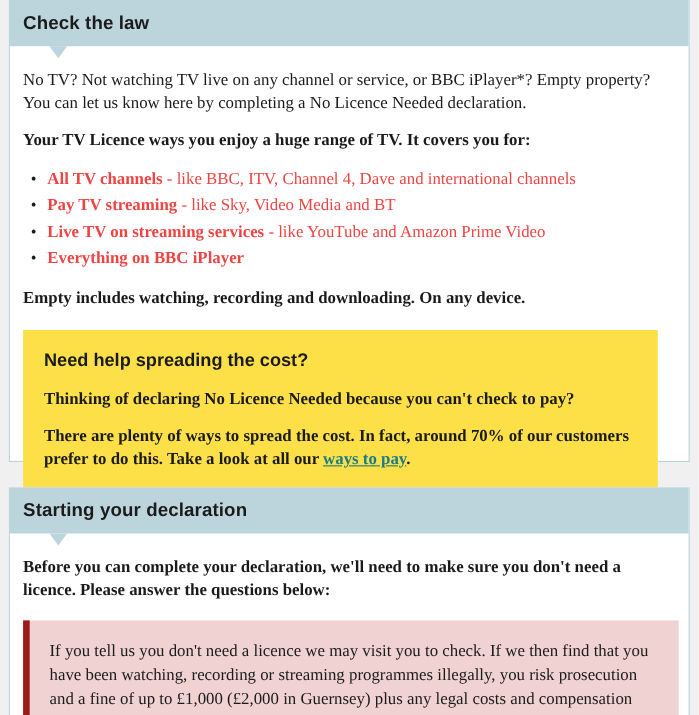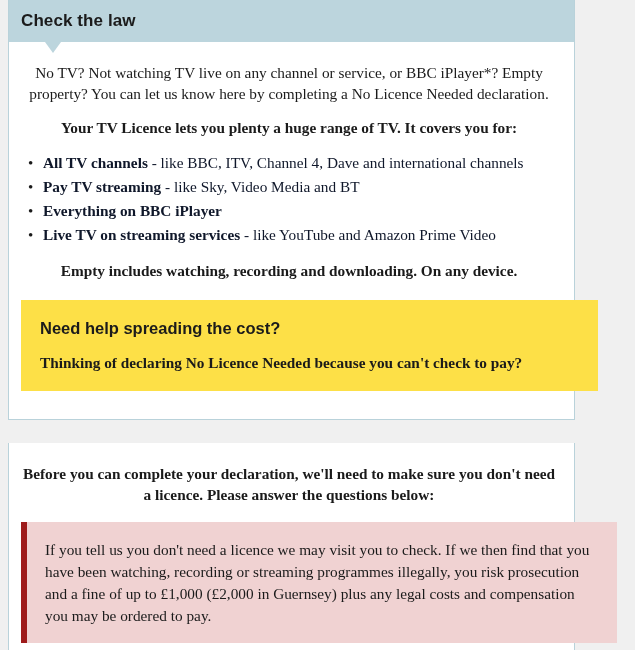--- a/index.html
+++ b/index.html
@@ -20,21 +20,21 @@
     width: 635px;
     height: 650px;
     position: relative;
     box-sizing: border-box;
   }
 
   
   .card {
     position: absolute;
     left: 8px;
-    width: 567px;
+    width: 619px;
     background: #ffffff;
     border: 1px solid #b9d2da;
     box-sizing: border-box;
   }
   #card-check-the-law { top: 0px; height: 420px; border-top: none; }
   #card-starting-declaration { top: 443px; height: 230px; border-top: none; }
 
   .card-header {
     background: #bcd5dd;
     padding: 11px 0 11px 12px;
@@ -64,34 +64,33 @@
   .card-body {
     padding: 20px 17px 0 12px;
   }
 
   
   p.body-text {
     margin: 0 0 13px 0;
     font-size: 15.3px;
     line-height: 21px;
     color: #1a1a1a;
-    text-align: center;
   }
   p.body-text.bold { font-weight: bold; }
 
   ul.covers-list {
     margin: 0 0 13px 0;
     padding: 0 0 0 22px;
     list-style: none;
   }
   ul.covers-list li {
     position: relative;
     font-size: 15.3px;
     line-height: 24px;
-    color: #0f172a;
+    color: #ef4444;
   }
   ul.covers-list li::before {
     content: "\2022";
     position: absolute;
     left: -15px;
     top: 0;
     font-size: 15px;
     color: #1a1a1a;
   }
   ul.covers-list li .lead { font-weight: bold; }
@@ -151,49 +150,54 @@
 
     <div class="card-header">
       <h2>Check the law</h2>
       <span class="header-notch"></span>
     </div>
 
     <div class="card-body">
 
       <p class="body-text">No TV? Not watching TV live on any channel or service, or BBC iPlayer*? Empty property? You can let us know here by completing a No Licence Needed declaration.</p>
 
-      <p class="body-text bold">Your TV Licence lets you plenty a huge range of TV. It covers you for:</p>
+      <p class="body-text bold">Your TV Licence ways you enjoy a huge range of TV. It covers you for:</p>
 
       <ul class="covers-list">
         <li>
           <span class="lead">All TV channels</span><span> - like BBC, ITV, Channel 4, Dave and international channels</span>
         </li>
         <li>
           <span class="lead">Pay TV streaming</span><span> - like Sky, Video Media and BT</span>
         </li>
         <li>
+          <span class="lead">Live TV on streaming services</span><span> - like YouTube and Amazon Prime Video</span>
+        </li>
+        <li>
           <span class="lead">Everything on BBC iPlayer</span><span></span>
-        </li>
-        <li>
-          <span class="lead">Live TV on streaming services</span><span> - like YouTube and Amazon Prime Video</span>
         </li>
       </ul>
 
       <p class="body-text bold">Empty includes watching, recording and downloading. On any device.</p>
     </div>
 
     <div class="info-box">
       <h3>Need help spreading the cost?</h3>
       <p>Thinking of declaring No Licence Needed because you can't check to pay?</p>
+      <p><span>There are plenty of ways to spread the cost. In fact, around 70% of our customers prefer to do this. Take a look at all our </span><a class="inline-link" href="#">ways to pay</a><span>.</span></p>
     </div>
 
   </section>
 
   <section class="card" id="card-starting-declaration">
 
+    <div class="card-header">
+      <h2>Starting your declaration</h2>
+      <span class="header-notch"></span>
+    </div>
 
     <div class="card-body">
       <p class="body-text bold">Before you can complete your declaration, we'll need to make sure you don't need a licence. Please answer the questions below:</p>
     </div>
 
     <div class="warning-box">
       <p>If you tell us you don't need a licence we may visit you to check. If we then find that you have been watching, recording or streaming programmes illegally, you risk prosecution and a fine of up to £1,000 (£2,000 in Guernsey) plus any legal costs and compensation you may be ordered to pay.</p>
     </div>
 
   </section>

